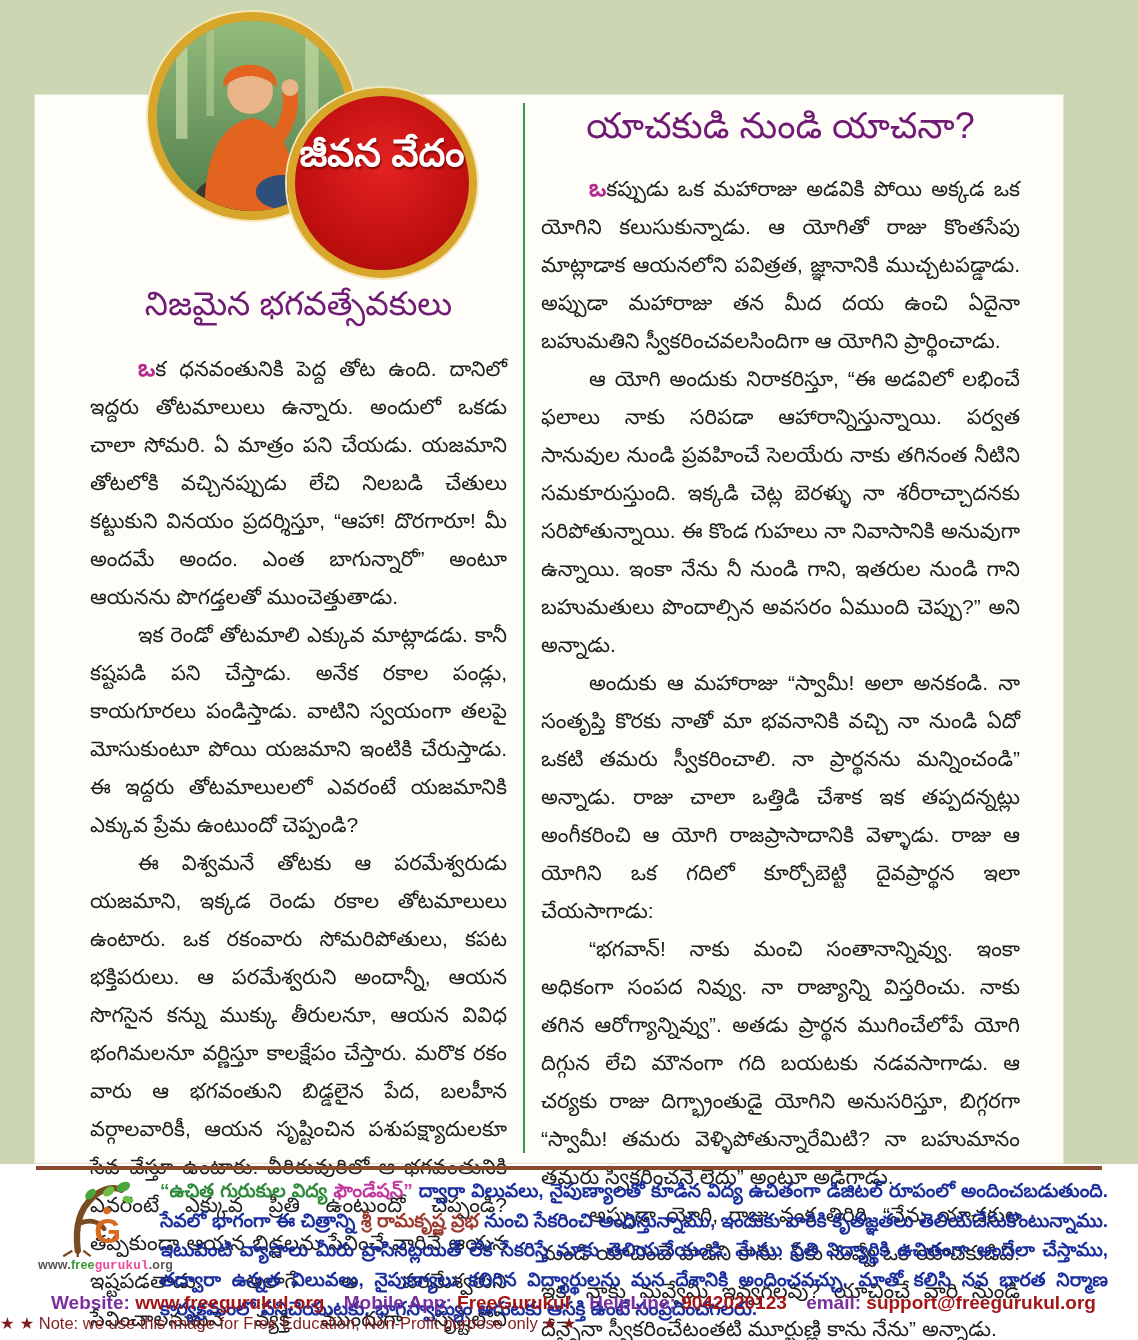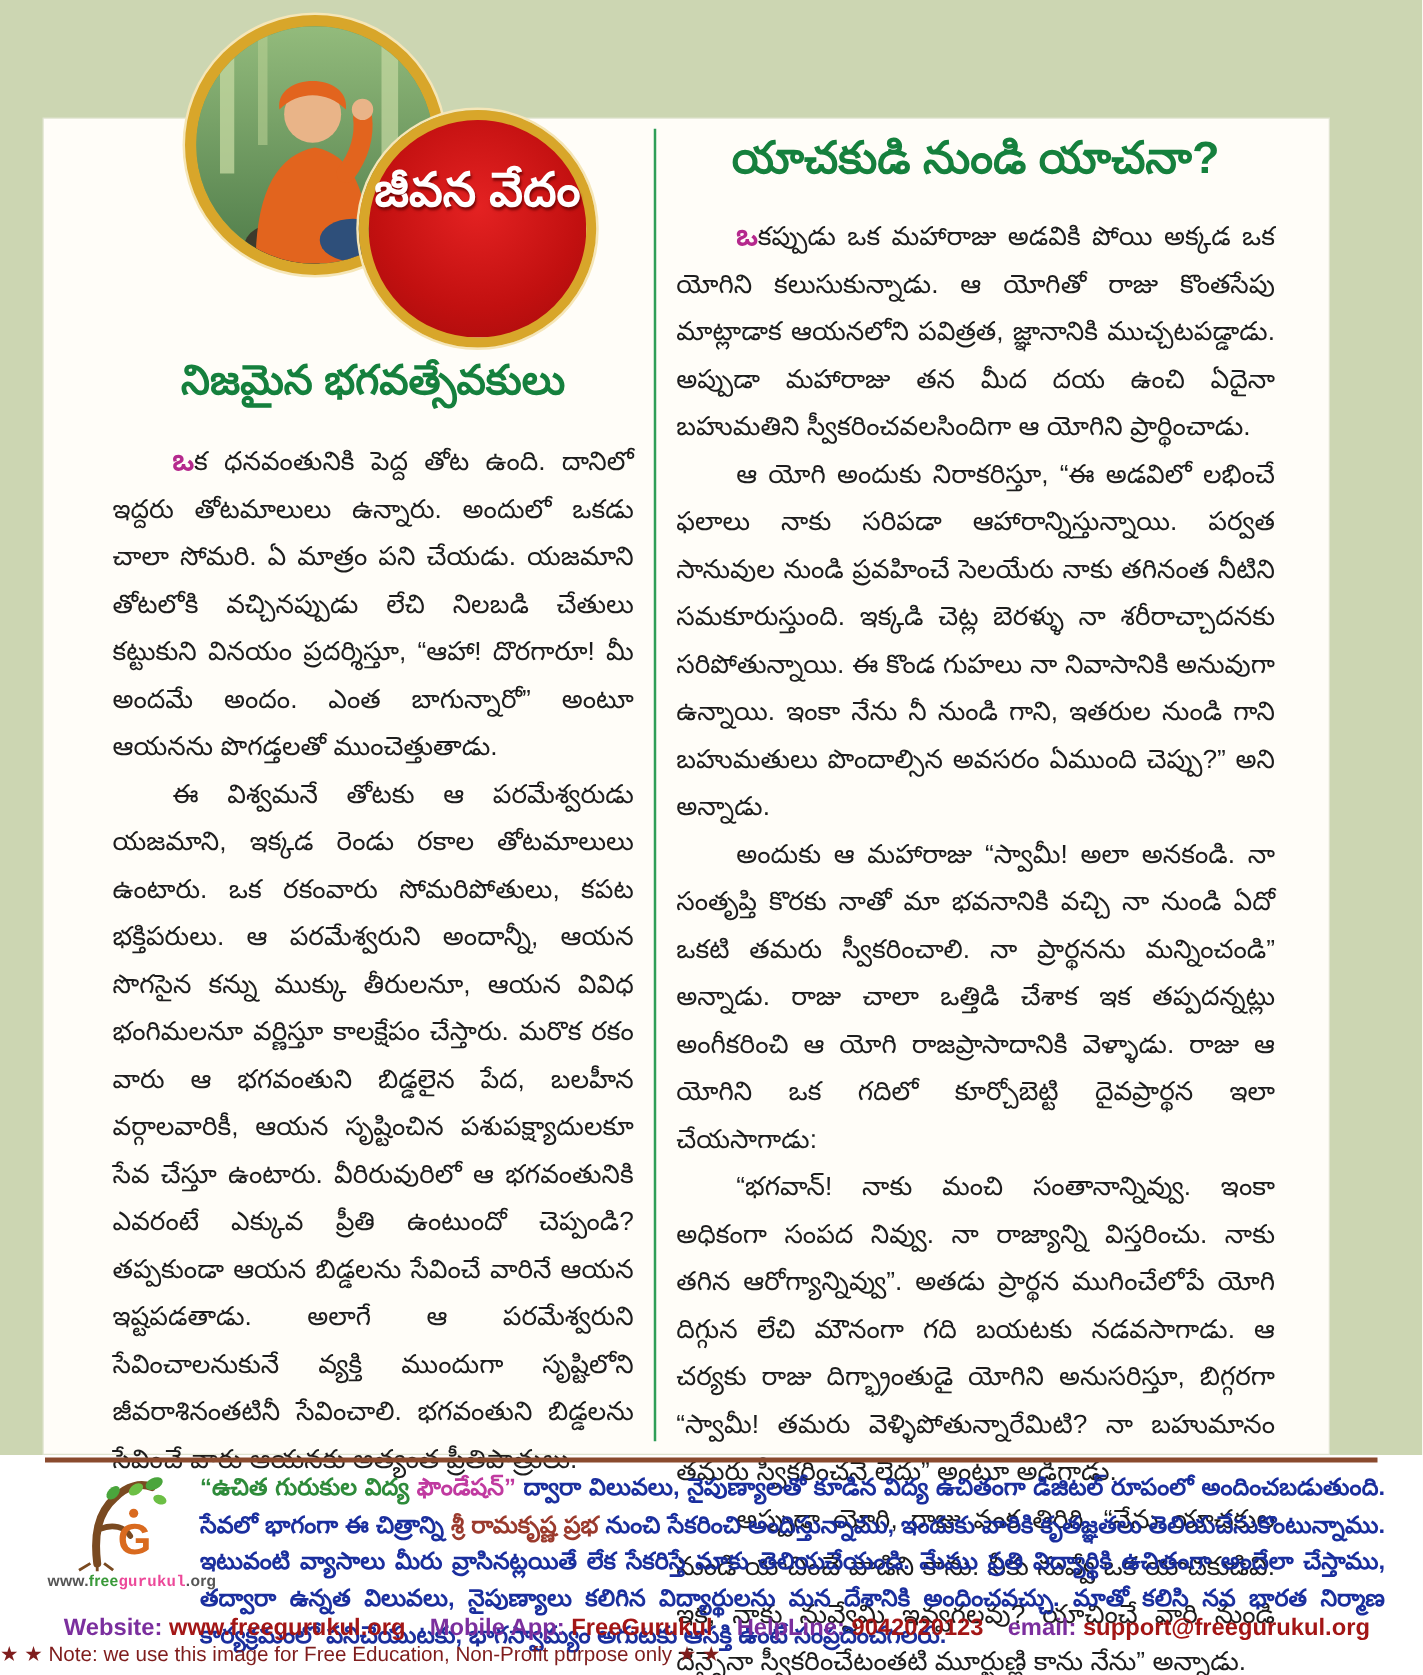--- a/index.html
+++ b/index.html
@@ -10,21 +10,21 @@
   .green-bg { position:absolute; left:0; top:0; width:1138px; height:1164px; background:#ccd6b2; }
   .panel { position:absolute; left:35px; top:95px; width:1028px; height:1068px; background:#fffdf8;
            box-shadow:0 0 0 1px #dfe3cf; }
 
   
   .columns { display:flex; height:100%; }
   .col-left  { width:488px; padding:0 16px 0 55px; box-sizing:border-box; }
   .divider   { width:2px; background:#2f9e57; margin:8px 0 10px 0; }
   .col-right { flex:1; padding:6px 43px 0 16px; box-sizing:border-box; }
 
-  .headline { font-weight:bold; color:#15803d; text-align:center; margin:0; }
+  .headline { font-weight:normal; color:#701a75; text-align:center; margin:0; }
   .headline.left  { font-size:33px; margin-top:190px; margin-bottom:18px; }
   .headline.right { font-size:36px; margin-top:4px; margin-bottom:14px; }
 
   .body-text p { margin:0; text-indent:48px; text-align:justify;
                  font-size:21px; line-height:38px; color:#1d1d1d; }
   .drop-initial { color:#b5298d; font-weight:bold; font-size:1.12em; }
 
   
   .photo-circle { position:absolute; left:148px; top:12px; width:190px; height:190px;
                   border-radius:50%; border:9px solid #d8a62a; overflow:hidden;
@@ -64,20 +64,21 @@
 <div class="page">
 
   <div class="green-bg"></div>
 
   <div class="panel">
     <div class="columns">
 
       <div class="col-left body-text">
         <h2 class="headline left">నిజమైన  భగవత్సేవకులు</h2>
         <p><span class="drop-initial">ఒ</span><span>క ధనవంతునికి పెద్ద తోట ఉంది. దానిలో ఇద్దరు తోటమాలులు ఉన్నారు. అందులో ఒకడు చాలా సోమరి. ఏ మాత్రం పని చేయడు. యజమాని తోటలోకి వచ్చినప్పుడు లేచి నిలబడి చేతులు కట్టుకుని వినయం ప్రదర్శిస్తూ, “ఆహా! దొరగారూ! మీ అందమే అందం. ఎంత బాగున్నారో” అంటూ ఆయనను పొగడ్తలతో ముంచెత్తుతాడు.</span></p>
+        <p>ఇక రెండో తోటమాలి ఎక్కువ మాట్లాడడు. కానీ కష్టపడి పని చేస్తాడు. అనేక రకాల పండ్లు, కాయగూరలు పండిస్తాడు. వాటిని స్వయంగా తలపై మోసుకుంటూ పోయి యజమాని ఇంటికి చేరుస్తాడు. ఈ ఇద్దరు తోటమాలులలో ఎవరంటే యజమానికి ఎక్కువ ప్రేమ ఉంటుందో చెప్పండి?</p>
         <p><span>ఈ విశ్వమనే తోటకు ఆ పరమేశ్వరుడు యజమాని, ఇక్కడ రెండు రకాల తోటమాలులు ఉంటారు. ఒక రకంవారు సోమరిపోతులు, కపట భక్తిపరులు. ఆ పరమేశ్వరుని అందాన్నీ, ఆయన సొగసైన కన్ను ముక్కు తీరులనూ, ఆయన వివిధ భంగిమలనూ వర్ణిస్తూ కాలక్షేపం చేస్తారు. మరొక రకం వారు ఆ భగవంతుని బిడ్డలైన పేద, బలహీన వర్గాలవారికీ, ఆయన సృష్టించిన పశుపక్ష్యాదులకూ సేవ చేస్తూ ఉంటారు. వీరిరువురిలో ఆ భగవంతునికి ఎవరంటే ఎక్కువ ప్రీతి ఉంటుందో చెప్పండి? తప్పకుండా ఆయన బిడ్డలను సేవించే వారినే ఆయన ఇష్టపడతాడు. అలాగే ఆ పరమేశ్వరుని సేవించాలనుకునే వ్యక్తి ముందుగా సృష్టిలోని జీవరాశినంతటినీ సేవించాలి. భగవంతుని బిడ్డలను సేవించే వారు ఆయనకు అత్యంత ప్రీతిపాత్రులు.</span> </p>
       </div>
 
       <div class="divider"></div>
 
       <div class="col-right body-text">
         <h2 class="headline right">యాచకుడి నుండి యాచనా?</h2>
         <p><span class="drop-initial">ఒ</span><span>కప్పుడు ఒక మహారాజు అడవికి పోయి అక్కడ ఒక యోగిని కలుసుకున్నాడు. ఆ యోగితో రాజు కొంతసేపు మాట్లాడాక ఆయనలోని పవిత్రత, జ్ఞానానికి ముచ్చటపడ్డాడు. అప్పుడా మహారాజు తన మీద దయ ఉంచి ఏదైనా బహుమతిని స్వీకరించవలసిందిగా ఆ యోగిని ప్రార్థించాడు.</span></p>
         <p>ఆ యోగి అందుకు నిరాకరిస్తూ, “ఈ అడవిలో లభించే ఫలాలు నాకు సరిపడా ఆహారాన్నిస్తున్నాయి. పర్వత సానువుల నుండి ప్రవహించే సెలయేరు నాకు తగినంత నీటిని సమకూరుస్తుంది. ఇక్కడి చెట్ల బెరళ్ళు నా శరీరాచ్చాదనకు సరిపోతున్నాయి. ఈ కొండ గుహలు నా నివాసానికి అనువుగా ఉన్నాయి. ఇంకా నేను నీ నుండి గాని, ఇతరుల నుండి గాని బహుమతులు పొందాల్సిన అవసరం ఏముంది చెప్పు?” అని అన్నాడు.</p>
         <p>అందుకు ఆ మహారాజు “స్వామీ! అలా అనకండి. నా సంతృప్తి కొరకు నాతో మా భవనానికి వచ్చి నా నుండి ఏదో ఒకటి తమరు స్వీకరించాలి. నా ప్రార్థనను మన్నించండి” అన్నాడు. రాజు చాలా ఒత్తిడి చేశాక ఇక తప్పదన్నట్లు అంగీకరించి ఆ యోగి రాజప్రాసాదానికి వెళ్ళాడు. రాజు ఆ యోగిని ఒక గదిలో కూర్చోబెట్టి దైవప్రార్థన ఇలా చేయసాగాడు:</p>

